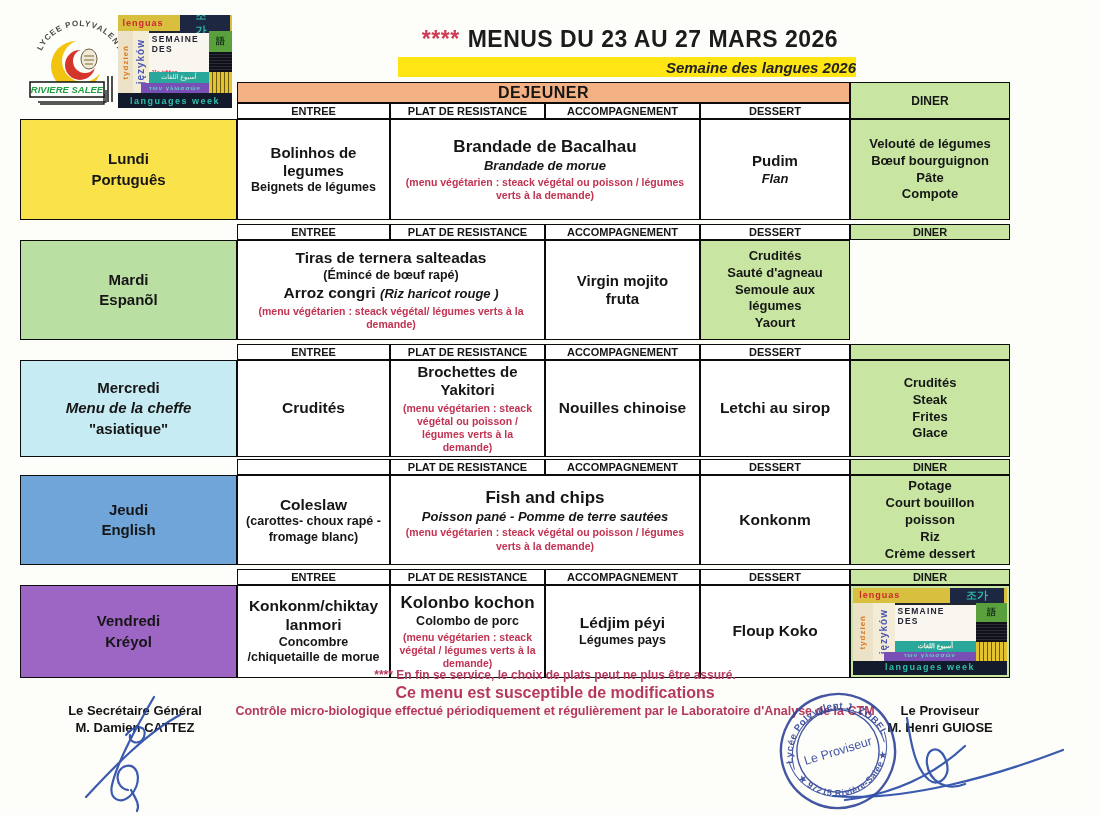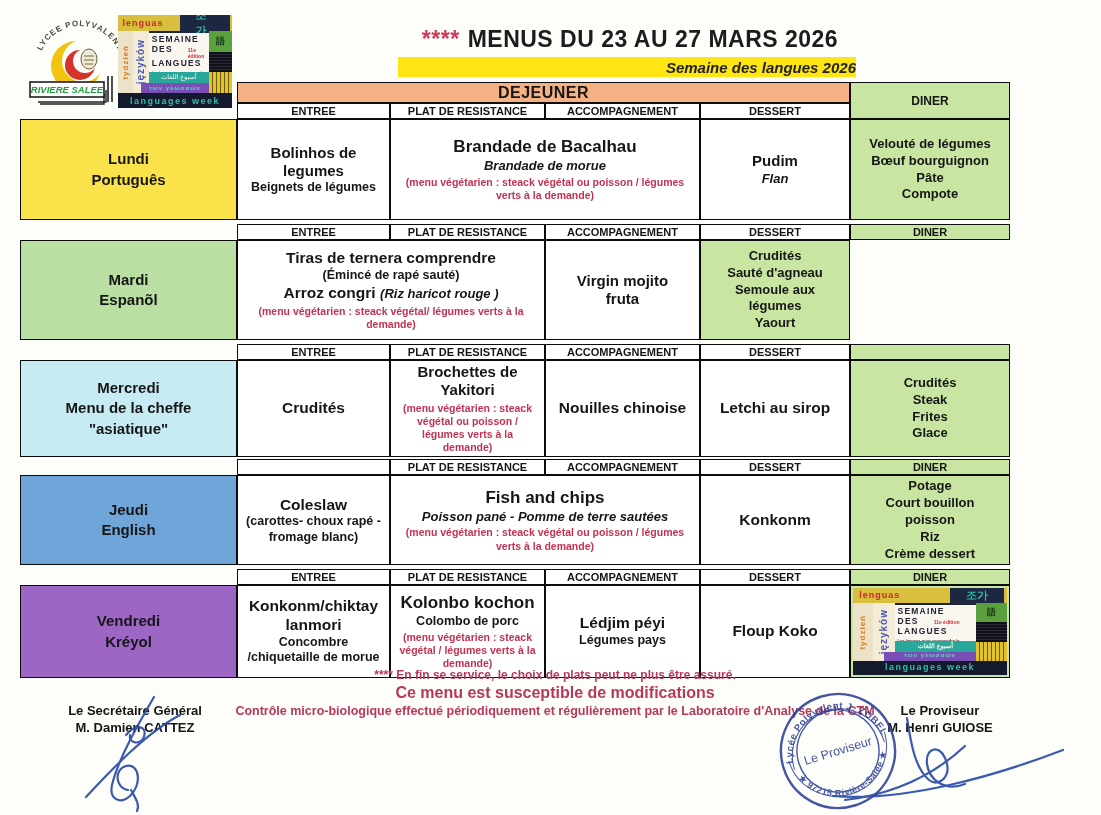--- a/index.html
+++ b/index.html
@@ -24,21 +24,21 @@
   .p-top{position:absolute;left:0;top:0;width:100%;height:17%;background:#d9bf3e;display:flex;align-items:center;gap:16px;}
   .p-lenguas{font-weight:bold;font-size:9px;color:#cc2630;margin-left:4%;letter-spacing:1px;}
   .p-kor{margin-left:auto;margin-right:2%;font-weight:bold;font-size:11px;color:#2fb9a8;background:#1d2742;padding:0 16px;}
   .p-v1,.p-v2{position:absolute;top:17%;height:67%;display:flex;align-items:center;justify-content:center;}
   .p-v1{left:0;width:13%;background:#ece2c8;}
   .p-v2{left:13%;width:14%;background:#f3ecd6;}
   .p-v1 span{writing-mode:vertical-rl;transform:rotate(180deg);font-weight:bold;font-size:8px;color:#e07a1e;letter-spacing:1px;}
   .p-v2 span{writing-mode:vertical-rl;transform:rotate(180deg);font-weight:bold;font-size:10px;color:#4a55b4;letter-spacing:1px;}
   .p-box{position:absolute;left:27%;top:19%;width:53%;height:42%;background:#f8f6ef;padding:2px 3px;box-sizing:border-box;text-align:left;}
   .p-sem{font-weight:bold;font-size:8.5px;color:#232333;letter-spacing:1.2px;line-height:1.15;}
-  .p-desrow{display:flex;gap:15px;align-items:baseline;}
+  .p-desrow{display:flex;gap:15px;align-items:baseline;flex-direction:column;}
   .p-desrow .p-des{font-weight:bold;font-size:8.5px;letter-spacing:1.2px;color:#232333;}
   .p-ed{font-size:5px;color:#d22a3a;font-weight:bold;}
   .p-tag{font-size:4px;color:#444;margin-top:1px;line-height:1.25;}
   .p-arab{position:absolute;left:27%;top:61%;width:53%;height:12%;background:#2aa79b;color:#f2f6e8;font-size:6.5px;display:flex;align-items:center;justify-content:center;}
   .p-greek{position:absolute;left:20%;top:73%;width:60%;height:11%;background:#7a4fb5;color:#5fd6c8;font-weight:bold;font-size:6px;display:flex;align-items:center;justify-content:center;letter-spacing:1px;}
   .p-week{position:absolute;left:0;top:84%;width:100%;height:16%;background:#131a2b;color:#2fbfae;font-weight:bold;font-size:9px;display:flex;align-items:center;justify-content:center;letter-spacing:1.5px;}
   .p-side{position:absolute;right:0;top:17%;width:20%;height:67%;display:flex;flex-direction:column;}
   .p-sq{flex:1;display:flex;align-items:center;justify-content:center;font-size:9px;font-weight:bold;}
   .p-sq1{background:#5aa03c;color:#16321a;}
   .p-sq2{background:repeating-linear-gradient(0deg,#101018 0 2px,#2a2a3a 2px 3px);}
@@ -66,21 +66,21 @@
   .c-lundi{background:#fae24a}.c-mardi{background:#badfa2}.c-mercredi{background:#c7ebf3}
   .c-jeudi{background:#70a5da}.c-vendredi{background:#9d66c4}
   .dinr{background:#c8e6a2;font-weight:bold;font-size:13px;line-height:1.3;padding:2px 10px;}
   .main{font-weight:bold;font-size:15px;}
   .sm{font-weight:bold;font-size:12.5px;}
   .big{font-weight:bold;font-size:17px;}
   .med{font-weight:bold;font-size:15.5px;}
   .sub{font-weight:bold;font-style:italic;font-size:13px;}
   .plain{font-weight:bold;font-size:12.5px;}
   .veg{font-weight:bold;color:#c23352;font-size:10.5px;line-height:1.25;margin-top:2px;}
-  .it{}
+  .it{font-style:italic;}
   .pos-rel{position:relative;padding:0;}
 
   
   .notes{position:absolute;left:60px;width:990px;text-align:center;color:#b6395c;font-weight:bold;}
   .note1{top:668px;font-size:12px;}
   .note2{top:684px;font-size:16px;}
   .note3{top:704px;font-size:12.5px;}
   .sig-block{position:absolute;text-align:center;font-weight:bold;font-size:13px;line-height:1.3;color:#141414;}
   .sg{left:40px;top:703px;width:190px;}
   .pv{left:855px;top:703px;width:170px;}
@@ -192,22 +192,22 @@
       <div class="s-cell">ACCOMPAGNEMENT</div>
       <div class="s-cell">DESSERT</div>
       <div class="s-cell s-diner">DINER</div>
     </div>
     <div class="brow" style="height:100px">
       <div class="cell day c-mardi">
         <div>Mardi</div>
         <div>Espanõl</div>
       </div>
       <div class="cell span2">
-        <div class="med">Tiras de ternera comprendre</div>
-        <div class="plain">(Émincé de rapé sauté)</div>
+        <div class="med">Tiras de ternera salteadas</div>
+        <div class="plain">(Émincé de bœuf rapé)</div>
         <div>
           <span class="med">Arroz congri</span>
           <span class="sub">(Riz haricot rouge )</span>
         </div>
         <div class="veg">(menu végétarien : steack végétal/ légumes verts à la demande)</div>
       </div>
       <div class="cell">
         <div class="main">Virgin mojito</div>
         <div class="main">fruta</div>
       </div>

